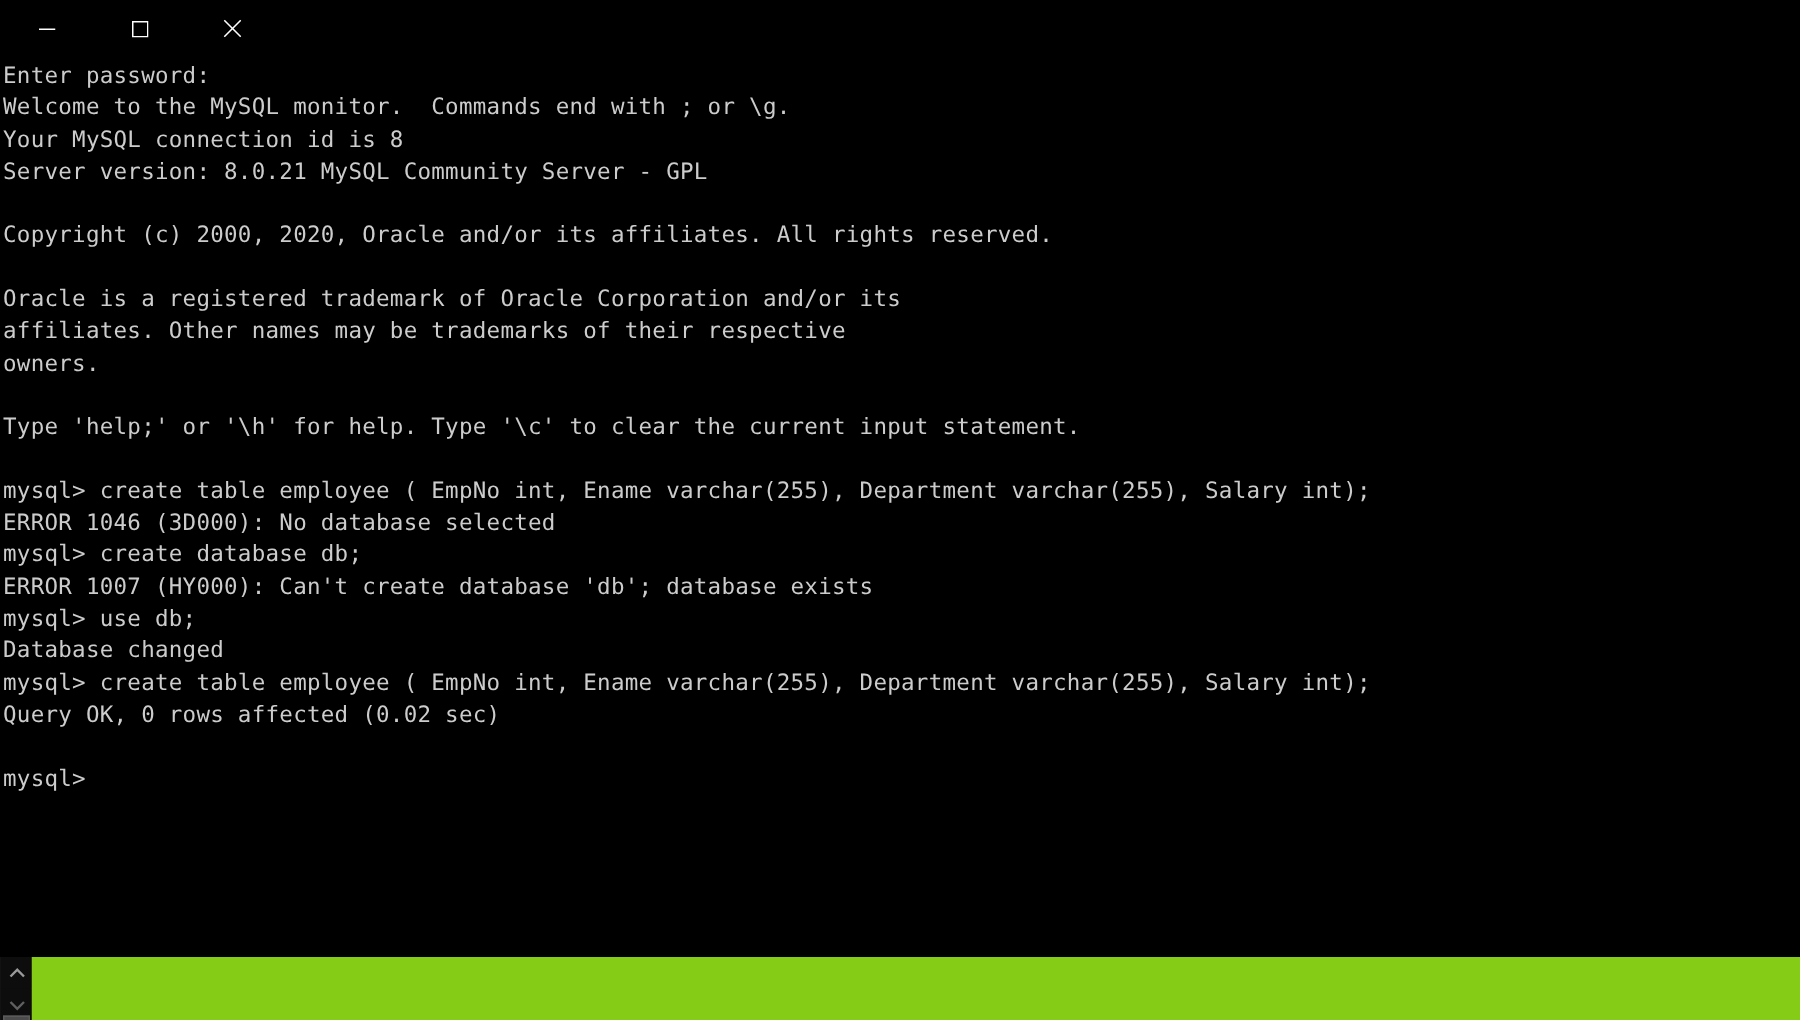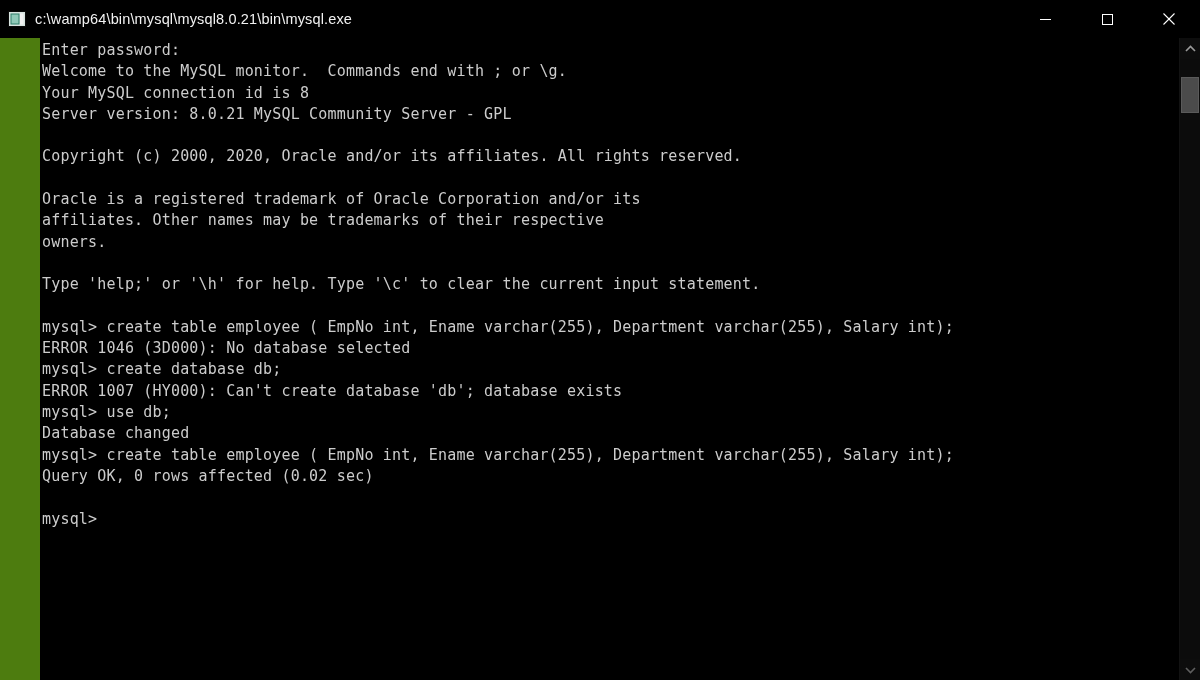--- a/index.html
+++ b/index.html
@@ -70,24 +70,23 @@
     align-items: center;
     justify-content: center;
     background: transparent;
   }
   .winbtn svg { display: block; }
 
   
   .body-area {
     flex: 1 1 auto;
     display: flex;
-    flex-direction: row;
-    background: #4d7c0f;
-    overflow: hidden;
-    padding-left: 40px;
+    flex-direction: column;
+    background: #84cc16;
+    overflow: hidden;
   }
   .console {
     flex: 1 1 auto;
     position: relative;
     background: #000000;
     overflow: hidden;
     padding: 0;
   }
   .console pre {
     margin: 0;
@@ -136,32 +135,20 @@
     border: 1px solid #5a5a5a;
     box-sizing: border-box;
   }
 </style>
 </head>
 <body>
 
 <div class="window">
 
   <div class="titlebar">
-    <div class="titlebar-left">
-      <span class="app-icon">
-        <svg width="18" height="16" viewBox="0 0 18 16" xmlns="http://www.w3.org/2000/svg">
-          <rect x="0" y="0" width="18" height="16" fill="#0a0a0a"></rect>
-          <rect x="1" y="1" width="16" height="14" fill="#d8e4e0"></rect>
-          <rect x="2.5" y="2.5" width="9" height="11" fill="#2f7f6a"></rect>
-          <rect x="3.5" y="3.5" width="7" height="9" fill="#8fc9b8"></rect>
-          <rect x="12" y="2.5" width="3.5" height="11" fill="#f2f2f2"></rect>
-        </svg>
-      </span>
-      <span class="title-text">c:\wamp64\bin\mysql\mysql8.0.21\bin\mysql.exe</span>
-    </div>
 
     <div class="winbtns">
       <div class="winbtn">
         <svg width="11" height="11" viewBox="0 0 11 11" xmlns="http://www.w3.org/2000/svg" aria-hidden="true">
           <line x1="0" y1="5.5" x2="11" y2="5.5" stroke="#ffffff" stroke-width="1"></line>
         </svg>
       </div>
       <div class="winbtn">
         <svg width="11" height="11" viewBox="0 0 11 11" xmlns="http://www.w3.org/2000/svg" aria-hidden="true">
           <rect x="0.5" y="0.5" width="10" height="10" fill="none" stroke="#ffffff" stroke-width="1"></rect>

